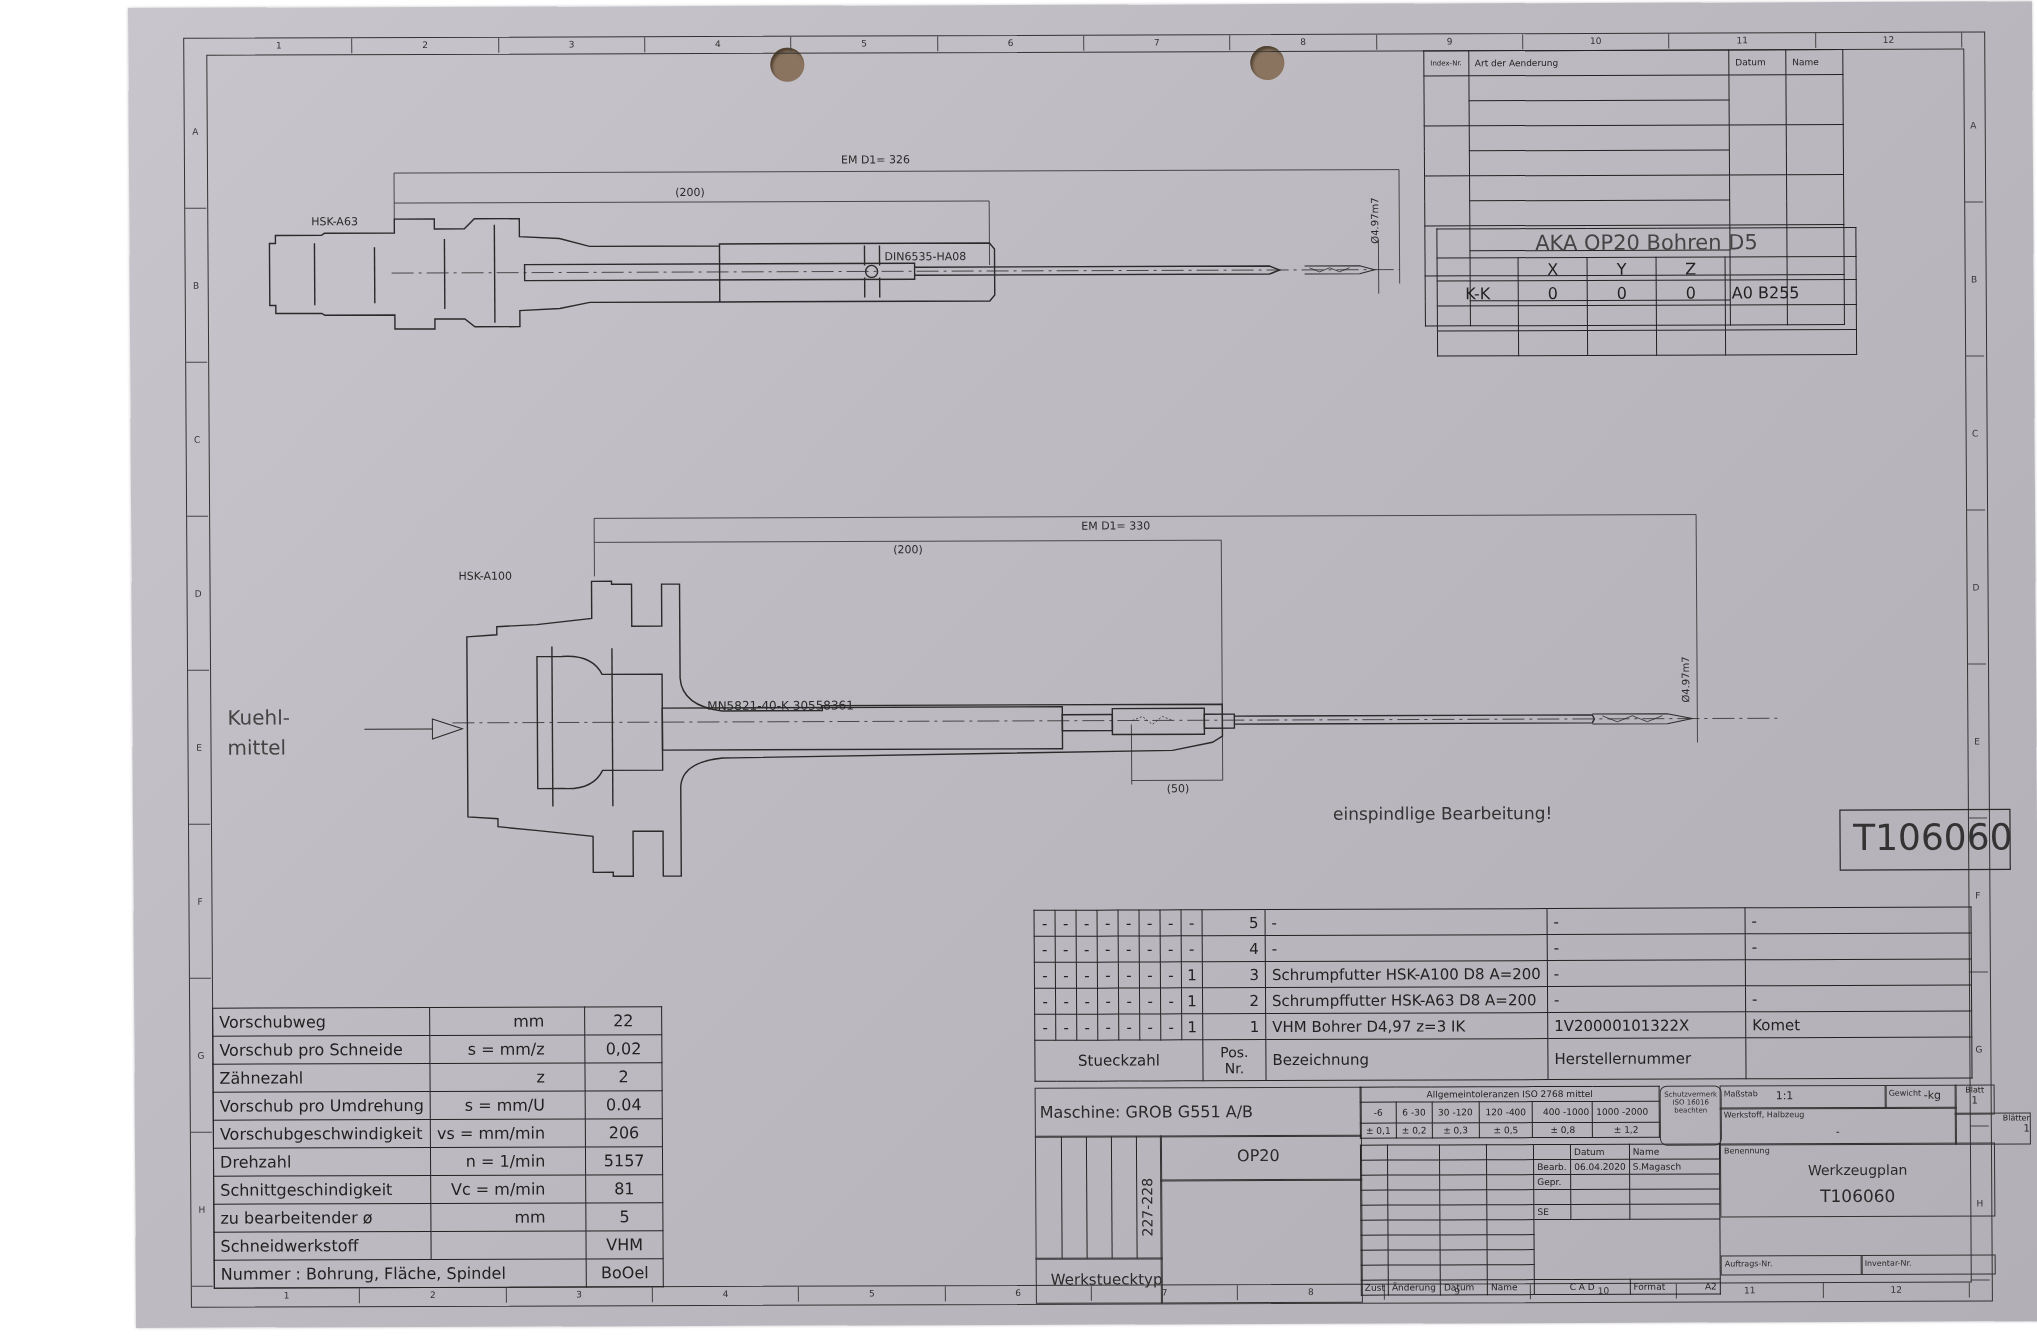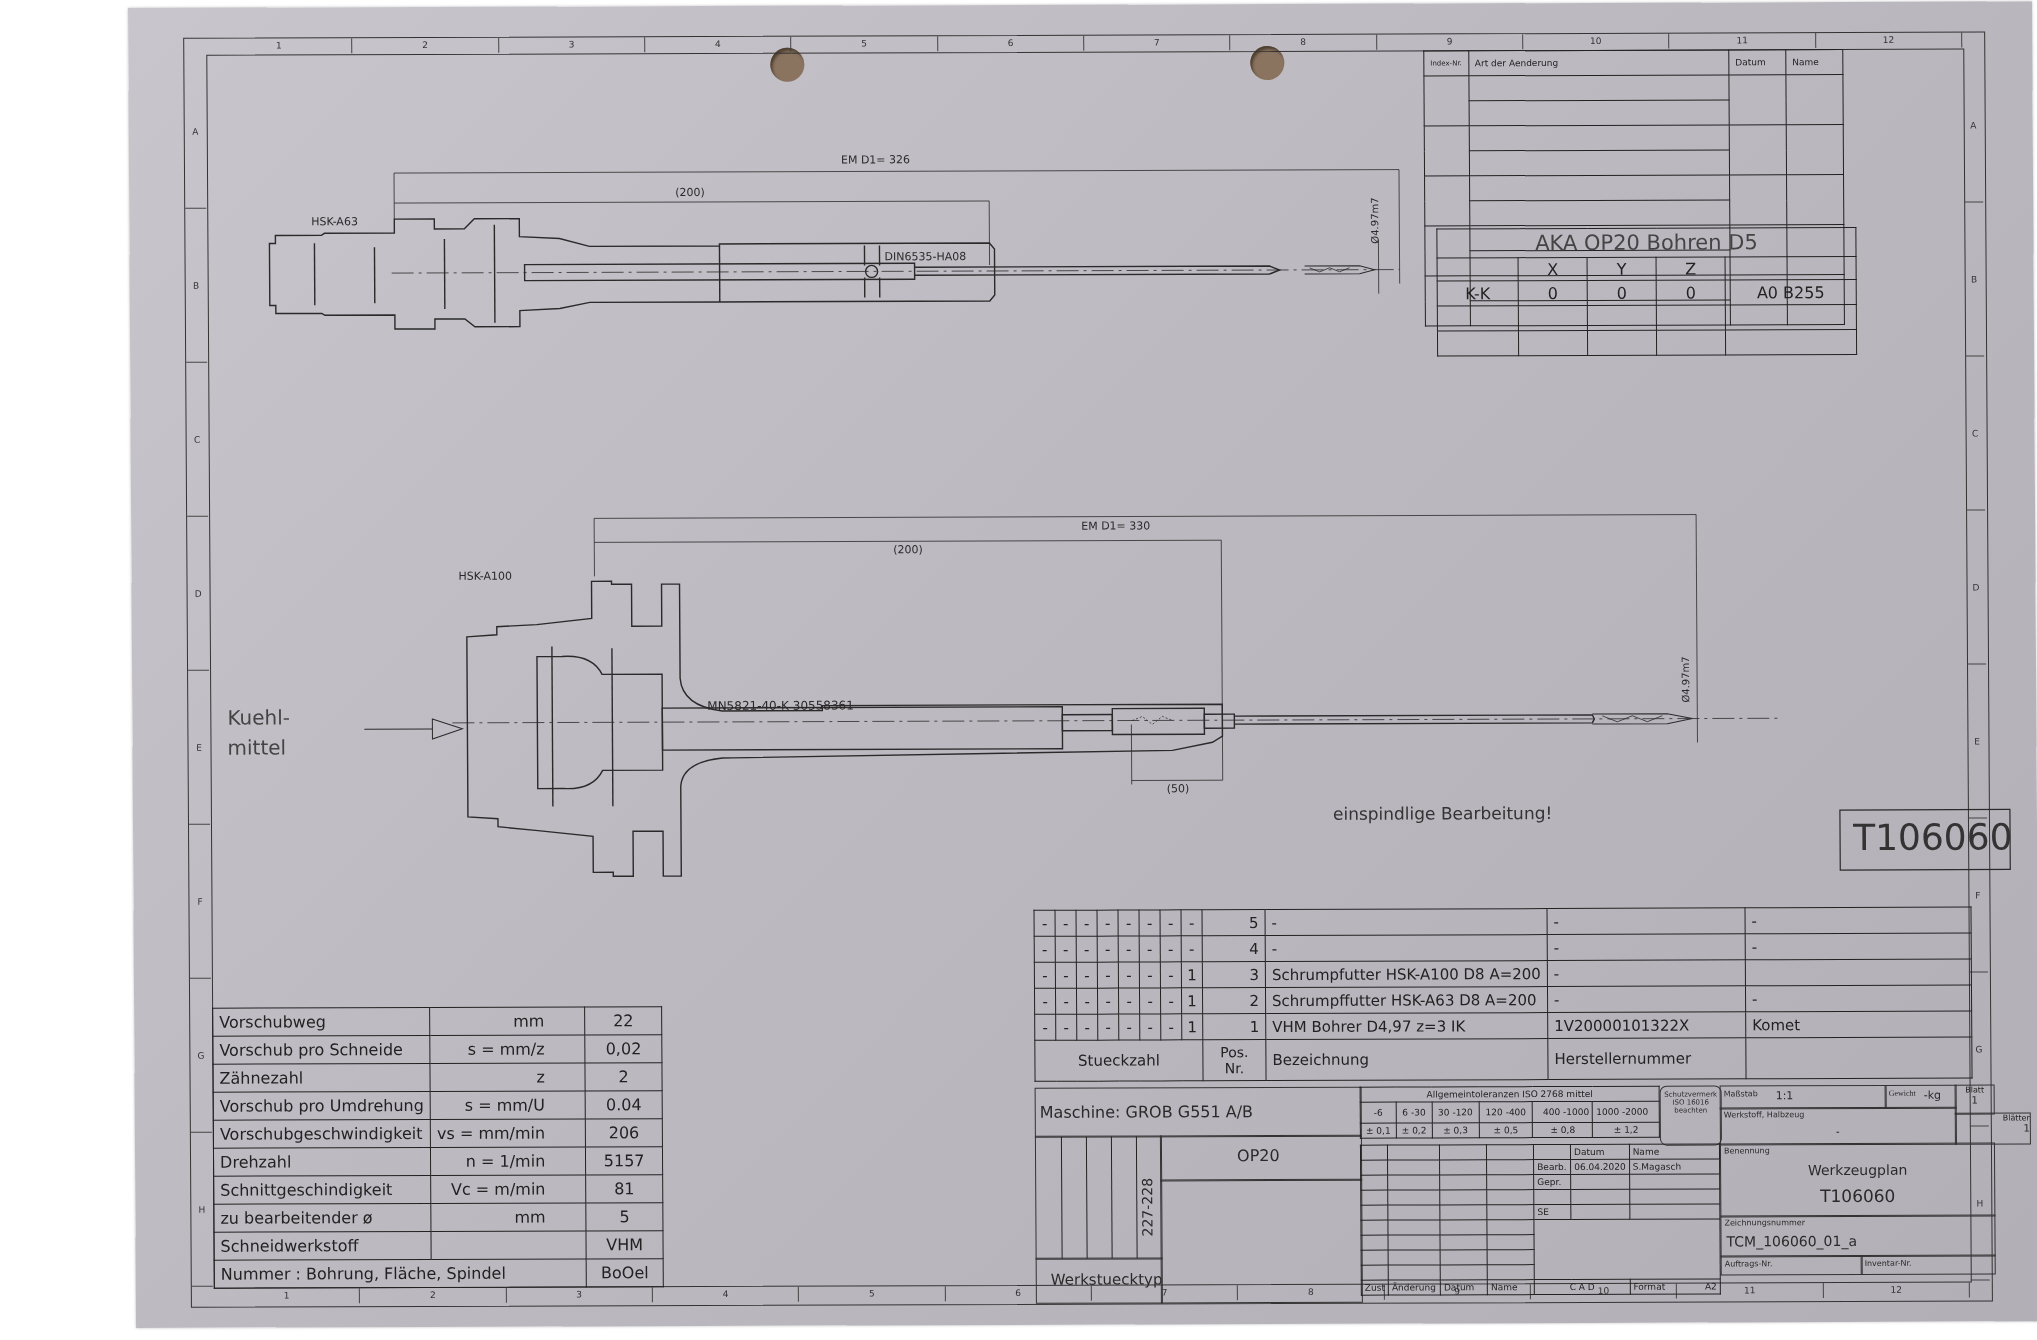--- a/index.html
+++ b/index.html
@@ -160,21 +160,21 @@
       <td style="text-align:center;width:56px;border-width:1px;">X</td>
       <td style="text-align:center;width:56px;border-width:1px;">Y</td>
       <td style="text-align:center;width:56px;border-width:1px;">Z</td>
       <td style="border-width:1px;"></td>
     </tr>
     <tr>
       <td style="text-align:center;height:24px;border-width:1px;">K-K</td>
       <td style="text-align:center;border-width:1px;">0</td>
       <td style="text-align:center;border-width:1px;">0</td>
       <td style="text-align:center;border-width:1px;">0</td>
-      <td style="text-align:center;border-width:1px;">A0 B255</td>
+      <td style="border-width:1px;">A0 B255</td>
     </tr>
     <tr>
           <td style="height:24px;border-width:1px;"></td>
           <td style="border-width:1px;"></td>
           <td style="border-width:1px;"></td>
           <td style="border-width:1px;"></td>
           <td style="border-width:1px;"></td>
         </tr>
     <tr>
           <td style="height:24px;border-width:1px;"></td>
@@ -526,43 +526,39 @@
       <td><span>Format</span> <span style="float:right;">A2</span></td>
     </tr>
   </tbody>
     </table>
 
   <div class="boxed" style="left:1585px;top:1083px;width:165px;height:22px;font-size:9px;">
     <span class="txt" style="left:3px;top:3px;font-size:8px;">Maßstab</span>
     <span class="txt" style="left:55px;top:3px;font-size:11px;">1:1</span>
   </div>
   <div class="boxed" style="left:1750px;top:1083px;width:70px;height:22px;">
-    <span class="txt" style="left:3px;top:3px;font-size:8px;font-family:Liberation Serif, serif;">Gewicht</span>
+    <span class="txt" style="left:3px;top:3px;font-size:8px;">Gewicht</span>
     <span class="txt" style="left:38px;top:3px;font-size:11px;">-kg</span>
   </div>
   <div class="boxed" style="left:1820px;top:1083px;width:38px;height:28px;text-align:center;font-size:8px;">
     <div>Blatt</div>
     <div style="font-size:10px;">1</div>
   </div>
   <div class="boxed" style="left:1585px;top:1105px;width:235px;height:36px;">
     <span class="txt" style="left:3px;top:2px;font-size:8px;">Werkstoff, Halbzeug</span>
     <span class="txt" style="left:115px;top:18px;font-size:10px;">-</span>
   </div>
   <div class="boxed" style="left:1820px;top:1111px;width:38px;height:30px;text-align:right;font-size:8px;padding-left:36px;">
     <div>Blätter</div>
     <div style="font-size:10px;">1</div>
   </div>
   <div class="boxed" style="left:1585px;top:1141px;width:273px;height:72px;">
     <span class="txt" style="left:3px;top:2px;font-size:8px;">Benennung</span>
     <div class="txt" style="left:0;width:100%;text-align:center;top:18px;font-size:14px;">Werkzeugplan</div>
     <div class="txt" style="left:0;width:100%;text-align:center;top:42px;font-size:17px;">T106060</div>
   </div>
-  <div class="boxed" style="left:1585px;top:1213px;width:273px;height:40px;">
-    <span class="txt" style="left:3px;top:2px;font-size:8px;">Zeichnungsnummer</span>
-    <span class="txt" style="left:5px;top:17px;font-size:14px;">TCM_106060_01_a</span>
-  </div>
   <div class="boxed" style="left:1585px;top:1253px;width:140px;height:18px;">
     <span class="txt" style="left:3px;top:3px;font-size:8px;">Auftrags-Nr.</span>
   </div>
   <div class="boxed" style="left:1725px;top:1253px;width:133px;height:18px;">
     <span class="txt" style="left:3px;top:3px;font-size:8px;">Inventar-Nr.</span>
   </div>
 </div>
 
 </body></html>

